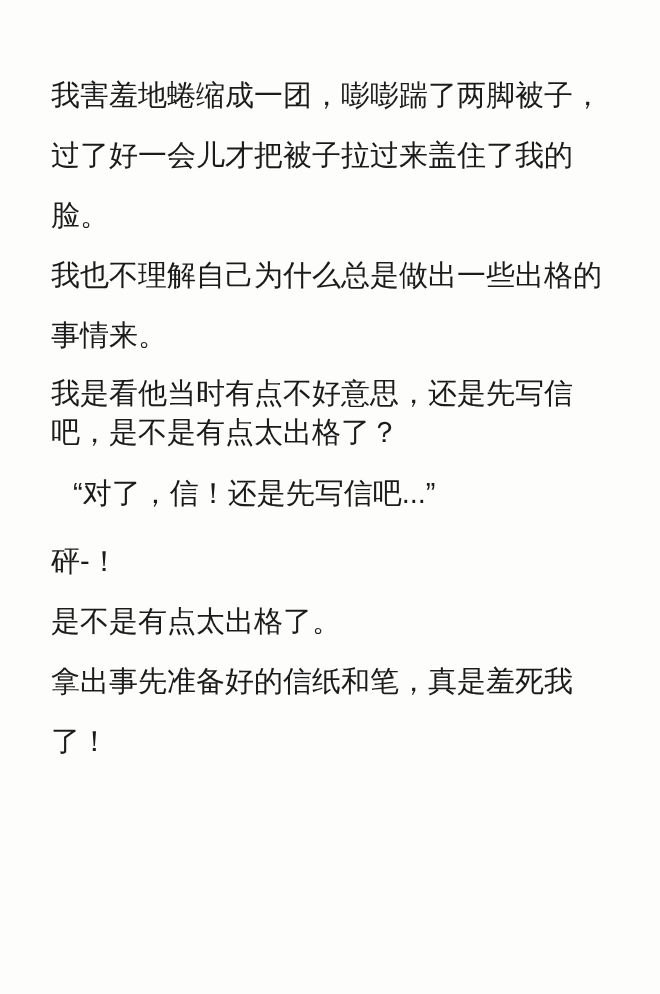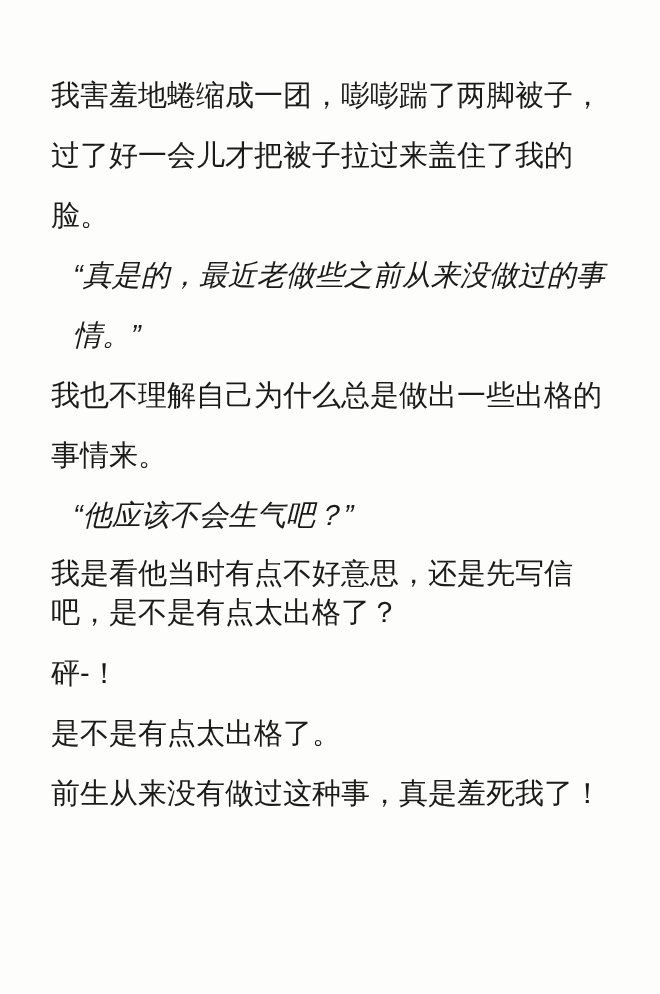--- a/index.html
+++ b/index.html
@@ -47,20 +47,19 @@
   }
   .mt8 {
     margin-top: 8px;
   }
 </style>
 </head>
 <body>
 
 <div class="page">
   <p class="para">我害羞地蜷缩成一团，嘭嘭踹了两脚被子，过了好一会儿才把被子拉过来盖住了我的脸。</p>
-  <p class="para q it">“真是的，最近老做些之前从来没做过的事情。”</p>
   <p class="para">我也不理解自己为什么总是做出一些出格的事情来。</p>
-  <p class="para q it">“他应该不会生气吧？”</p>
   <p class="para tight">我是看他当时有点不好意思，还是先写信吧，是不是有点太出格了？</p>
+  <p class="para q">“对了，信！还是先写信吧...”</p>
   <p class="para mt8">砰-！</p>
   <p class="para">是不是有点太出格了。</p>
-  <p class="para">前生从来没有做过这种事，真是羞死我了！</p>
+  <p class="para">拿出事先准备好的信纸和笔，真是羞死我了！</p>
 </div>
 
 </body></html>

